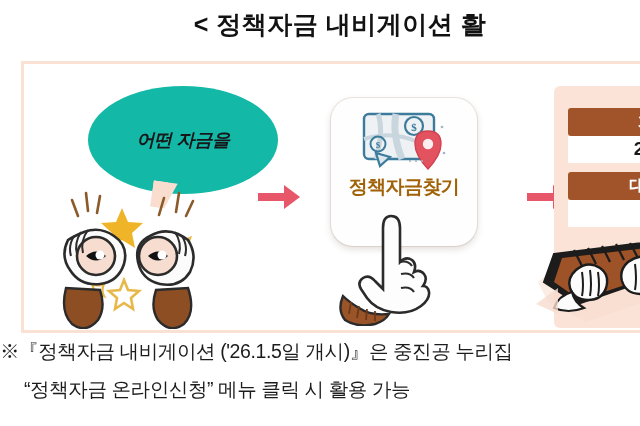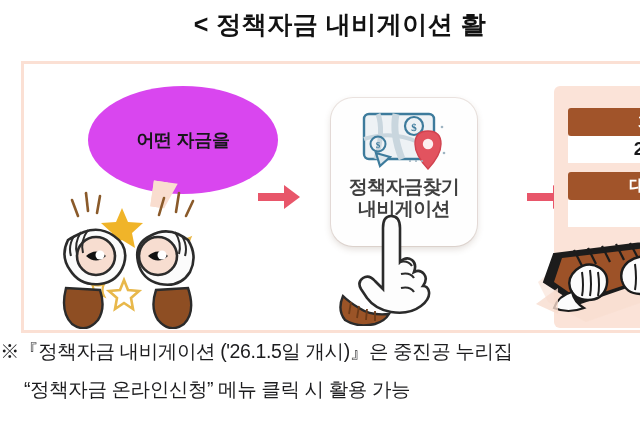--- a/index.html
+++ b/index.html
@@ -35,27 +35,28 @@
     width: 660px; height: 272px;
     border: 3px solid #fbe0d4;
     background: #ffffff;
   }
 
   
   #speech-bubble {
     position: absolute;
     left: 64px; top: 22px;
     width: 190px; height: 108px;
-    background: #d946ef;
+    background: #14b8a6;
     border-radius: 50% / 50%;
     display: flex;
     flex-direction: column;
     align-items: center;
     justify-content: center;
     gap: 4px;
+    font-style: italic;
   }
   #speech-bubble .bline {
     font-size: 18px;
     font-weight: bold;
     color: #17171a;
     white-space: nowrap;
     letter-spacing: -0.3px;
   }
   #bubble-tail {
     position: absolute;
@@ -90,21 +91,21 @@
     box-shadow: 0 3px 7px rgba(90,60,40,.18), 0 0 0 1px rgba(210,190,180,.35);
     display: flex;
     flex-direction: column;
     align-items: center;
     padding-top: 11px;
   }
   #map-nav-icon { width: 96px; height: 62px; }
   #nav-app-card .cline {
     font-size: 19px;
     font-weight: bold;
-    color: #404040;
+    color: #a16207;
     letter-spacing: -0.6px;
     white-space: nowrap;
     line-height: 1.16;
   }
   #nav-app-card .cline.first { margin-top: 5px; }
 
   #pointing-hand {
     position: absolute;
     left: 311px; top: 150px;
     width: 108px; height: 112px;
@@ -236,21 +237,20 @@
       <circle cx="72" cy="35" r="5.2" fill="#fdeff0"></circle>
       <g fill="#9fb5c2">
         <circle cx="86" cy="18" r="1.3"></circle>
           <circle cx="88" cy="44" r="1.3"></circle>
         <circle cx="54" cy="52" r="1.1"></circle>
           <circle cx="60" cy="52" r="1.1"></circle>
         <circle cx="66" cy="52" r="1.1"></circle>
       </g>
     </svg>
     <div class="cline first">정책자금찾기</div>
-    <div class="cline">내비게이션</div>
   </div>
 
   <svg id="pointing-hand" viewBox="0 0 108 112">
     <path d="M56 2 q9 0 9 12 l0 34 q6 -6 12 -2 q5 4 2 12 q6 -3 10 2 q4 5 -1 12
              q5 0 6 6 q1 7 -8 14 q-12 9 -30 6 q-16 -3 -24 -14 l-6 -9
              q-4 -7 2 -11 q6 -4 12 3 l8 8 l0 -61 q0 -12 8 -12z" fill="#fdfdfd" stroke="#2b2b2b" stroke-width="2.6"></path>
     <g stroke="#2b2b2b" stroke-width="2.2" fill="none">
       <path d="M65 48 q8 -2 12 4"></path>
       <path d="M66 60 q9 -2 13 4"></path>
       <path d="M66 74 q9 -2 13 4"></path>

